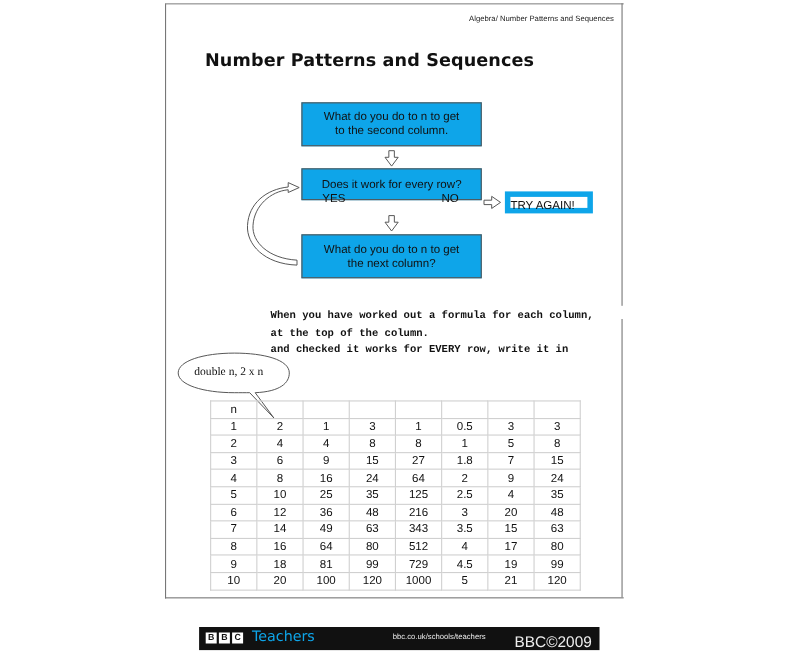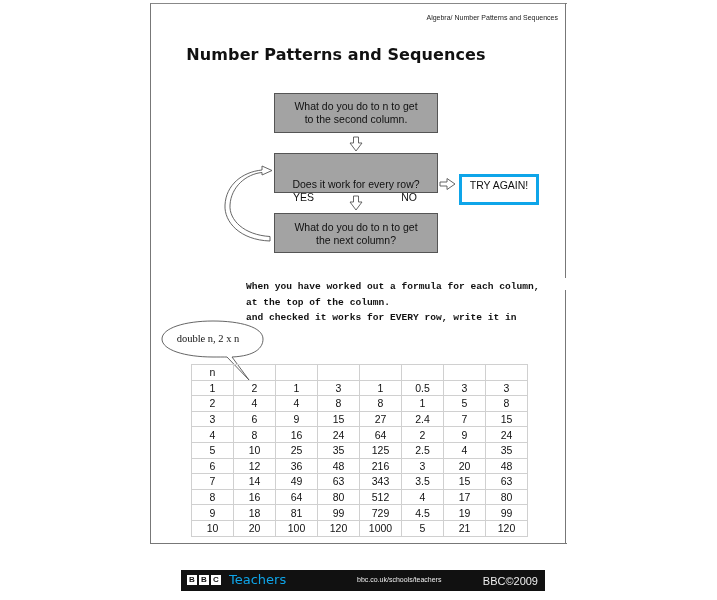--- a/index.html
+++ b/index.html
@@ -2,38 +2,38 @@
 <html><head>
   <meta charset="utf-8">
   <style>
     html, body { margin: 0; padding: 0; background: #ffffff; }
     body { width: 717px; height: 600px; position: relative; overflow: hidden; font-family: "Liberation Sans", sans-serif; color: #111; }
     .page { position: absolute; left: 150px; top: 3px; width: 416px; height: 539px; border-left: 1.5px solid #777; border-top: 1.5px solid #888; border-bottom: 1.5px solid #777; }
     .page-right-top { position: absolute; left: 565px; top: 3px; width: 0; height: 275px; border-left: 1.5px solid #777; }
     .page-right-bot { position: absolute; left: 565px; top: 290px; width: 0; height: 253px; border-left: 1.5px solid #777; }
     .breadcrumb { position: absolute; left: 390px; top: 14px; width: 168px; text-align: right; font-size: 7px; color: #222; white-space: nowrap; }
     .title { position: absolute; left: 150px; top: 45px; width: 372px; text-align: center; font-family: "DejaVu Sans", sans-serif; font-weight: bold; font-size: 16px; color: #111; letter-spacing: 0.1px; }
-    .fbox { position: absolute; border: 1px solid #555; background: #a3a3a3; text-align: center; font-size: 10.5px; line-height: 13px; color: #111; box-sizing: border-box; }
+    .fbox { position: absolute; border: 1px solid #555; background: #0ea5e9; text-align: center; font-size: 10.5px; line-height: 13px; color: #111; box-sizing: border-box; }
     .fbox1 { left: 274px; top: 93px; width: 164px; height: 40px; padding-top: 6px; }
-    .fbox2 { left: 274px; top: 153px; width: 164px; height: 40px; padding-top: 24px; }
+    .fbox2 { left: 274px; top: 153px; width: 164px; height: 29px; padding-top: 8px; }
     .fbox3 { left: 274px; top: 213px; width: 164px; height: 40px; padding-top: 7px; }
     .fbox2 .yesno { display: flex; justify-content: space-between; padding: 0 20px 0 18px; }
-    .tryagain { position: absolute; left: 459px; top: 174px; width: 80px; height: 31px; border: 3px solid #0ea5e9; box-sizing: border-box; font-size: 10.5px; text-align: center; line-height: 17px; }
+    .tryagain { position: absolute; left: 459px; top: 174px; width: 80px; height: 20px; border: 5px solid #0ea5e9; box-sizing: border-box; font-size: 10.5px; line-height: 17px; }
     .arrows { position: absolute; left: 0; top: 0; width: 717px; height: 600px; pointer-events: none; }
     .instructions { position: absolute; left: 246px; top: 279px; font-family: Liberation Mono, monospace; font-weight: bold; font-size: 9.6px; line-height: 15.5px; color: #111; }
     .instructions div { white-space: nowrap; }
     .bubble-text { position: absolute; left: 158px; top: 333px; width: 100px; text-align: center; font-size: 10.5px; font-family: Liberation Serif, serif; }
     table.grid { position: absolute; left: 191px; top: 364px; border-collapse: collapse; font-size: 10.5px; }
     table.grid td { width: 41px; height: 14.6px; padding: 0; border: 1px solid #d0d0d0; text-align: center; line-height: 14px; color: #111; }
     .footer { position: absolute; left: 181px; top: 570px; width: 364px; height: 21px; background: #111; color: #fff; }
     .bbc-logo { position: absolute; left: 6px; top: 5px; display: flex; gap: 2px; }
     .bbc-logo span { display: inline-block; width: 10px; height: 10px; background: #fff; color: #111; font-size: 8px; font-weight: bold; text-align: center; line-height: 10px; }
     .footer .brand { position: absolute; left: 48px; top: 2px; font-family: "DejaVu Sans", sans-serif; font-size: 13px; color: #0ea5e9; }
     .footer .url { position: absolute; left: 176px; top: 6px; font-size: 7px; color: #eee; }
-    .footer .copy { position: absolute; right: 7px; top: 5px; font-size: 11px; color: #eee; }
+    .footer .copy { position: absolute; right: 7px; top: 5px; font-size: 14px; color: #eee; }
   </style>
 </head>
 <body>
 
 <div class="page"></div>
 <div class="page-right-top"></div>
 <div class="page-right-bot"></div>
 
 <div class="breadcrumb">Algebra/ Number Patterns and Sequences</div>
 <div class="title">Number Patterns and Sequences</div>
@@ -117,21 +117,21 @@
         <td>1</td>
         <td>5</td>
         <td>8</td>
       </tr>
       <tr>
         <td>3</td>
         <td>6</td>
         <td>9</td>
         <td>15</td>
         <td>27</td>
-        <td>2.4</td>
+        <td>1.8</td>
         <td>7</td>
         <td>15</td>
       </tr>
       <tr>
         <td>4</td>
         <td>8</td>
         <td>16</td>
         <td>24</td>
         <td>64</td>
         <td>2</td>

